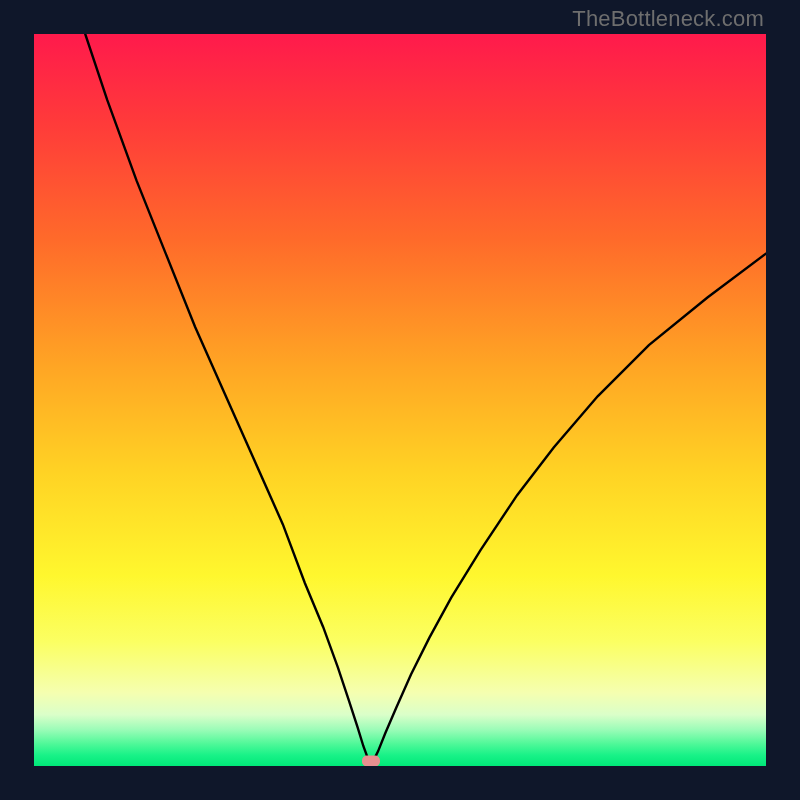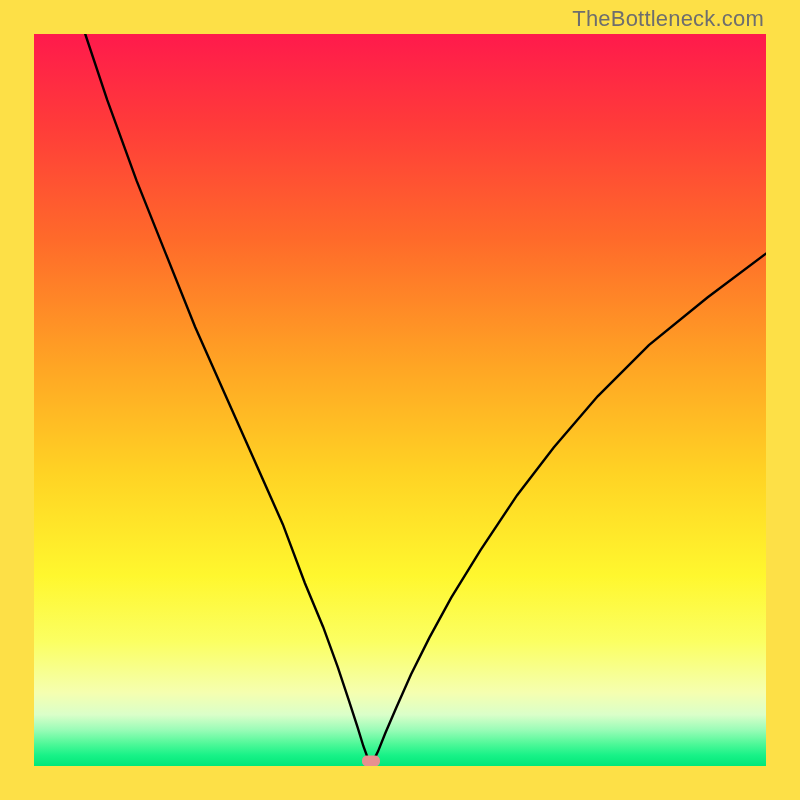--- a/index.html
+++ b/index.html
@@ -7,21 +7,21 @@
     padding: 0;
     width: 800px;
     height: 800px;
     overflow: hidden;
     background: #fff;
   }
   .chart-wrap {
     position: relative;
     width: 800px;
     height: 800px;
-    background: #fde047;
+    background: #0f172a;
   }
   .plot-area {
     position: absolute;
     left: 34px;
     top: 34px;
     width: 732px;
     height: 732px;
     overflow: hidden;
   }
   .gradient-bg {

